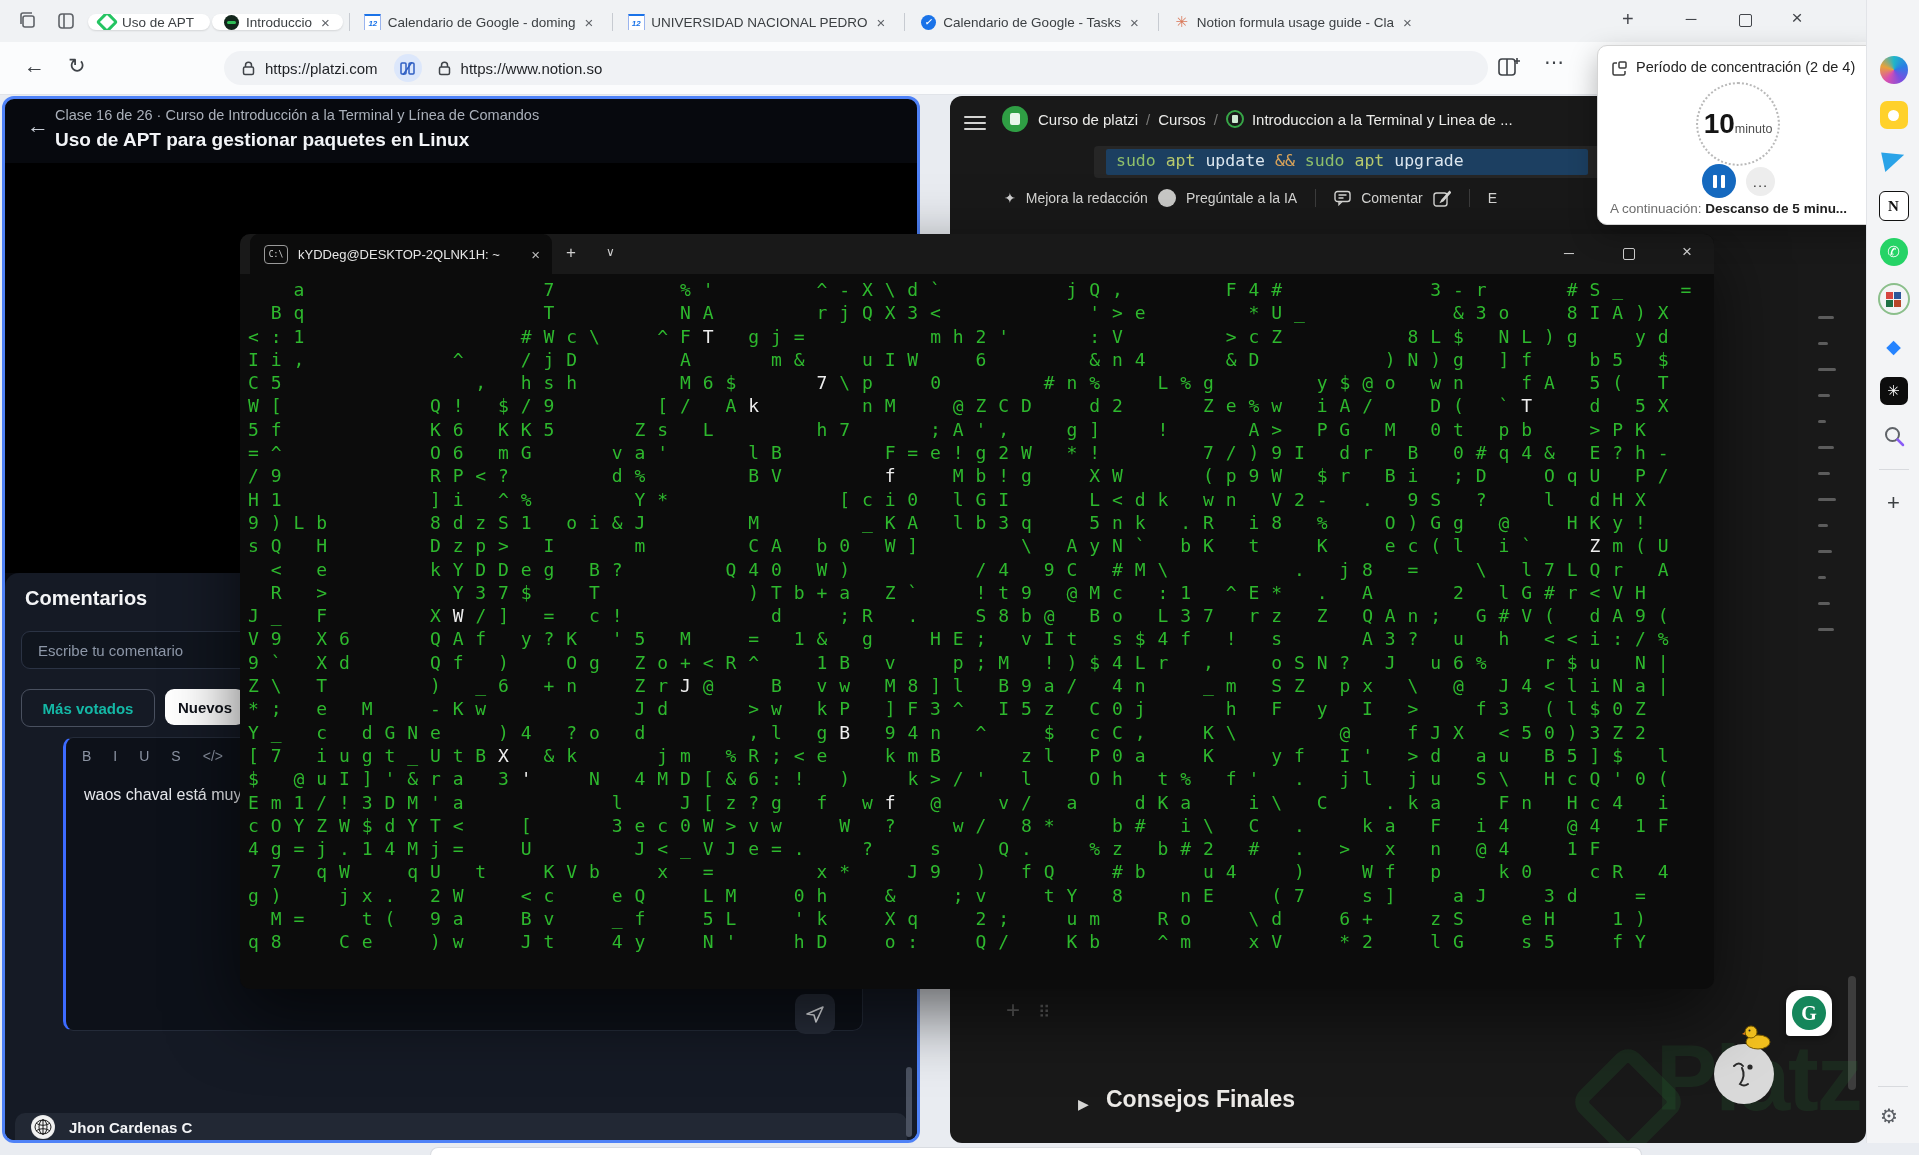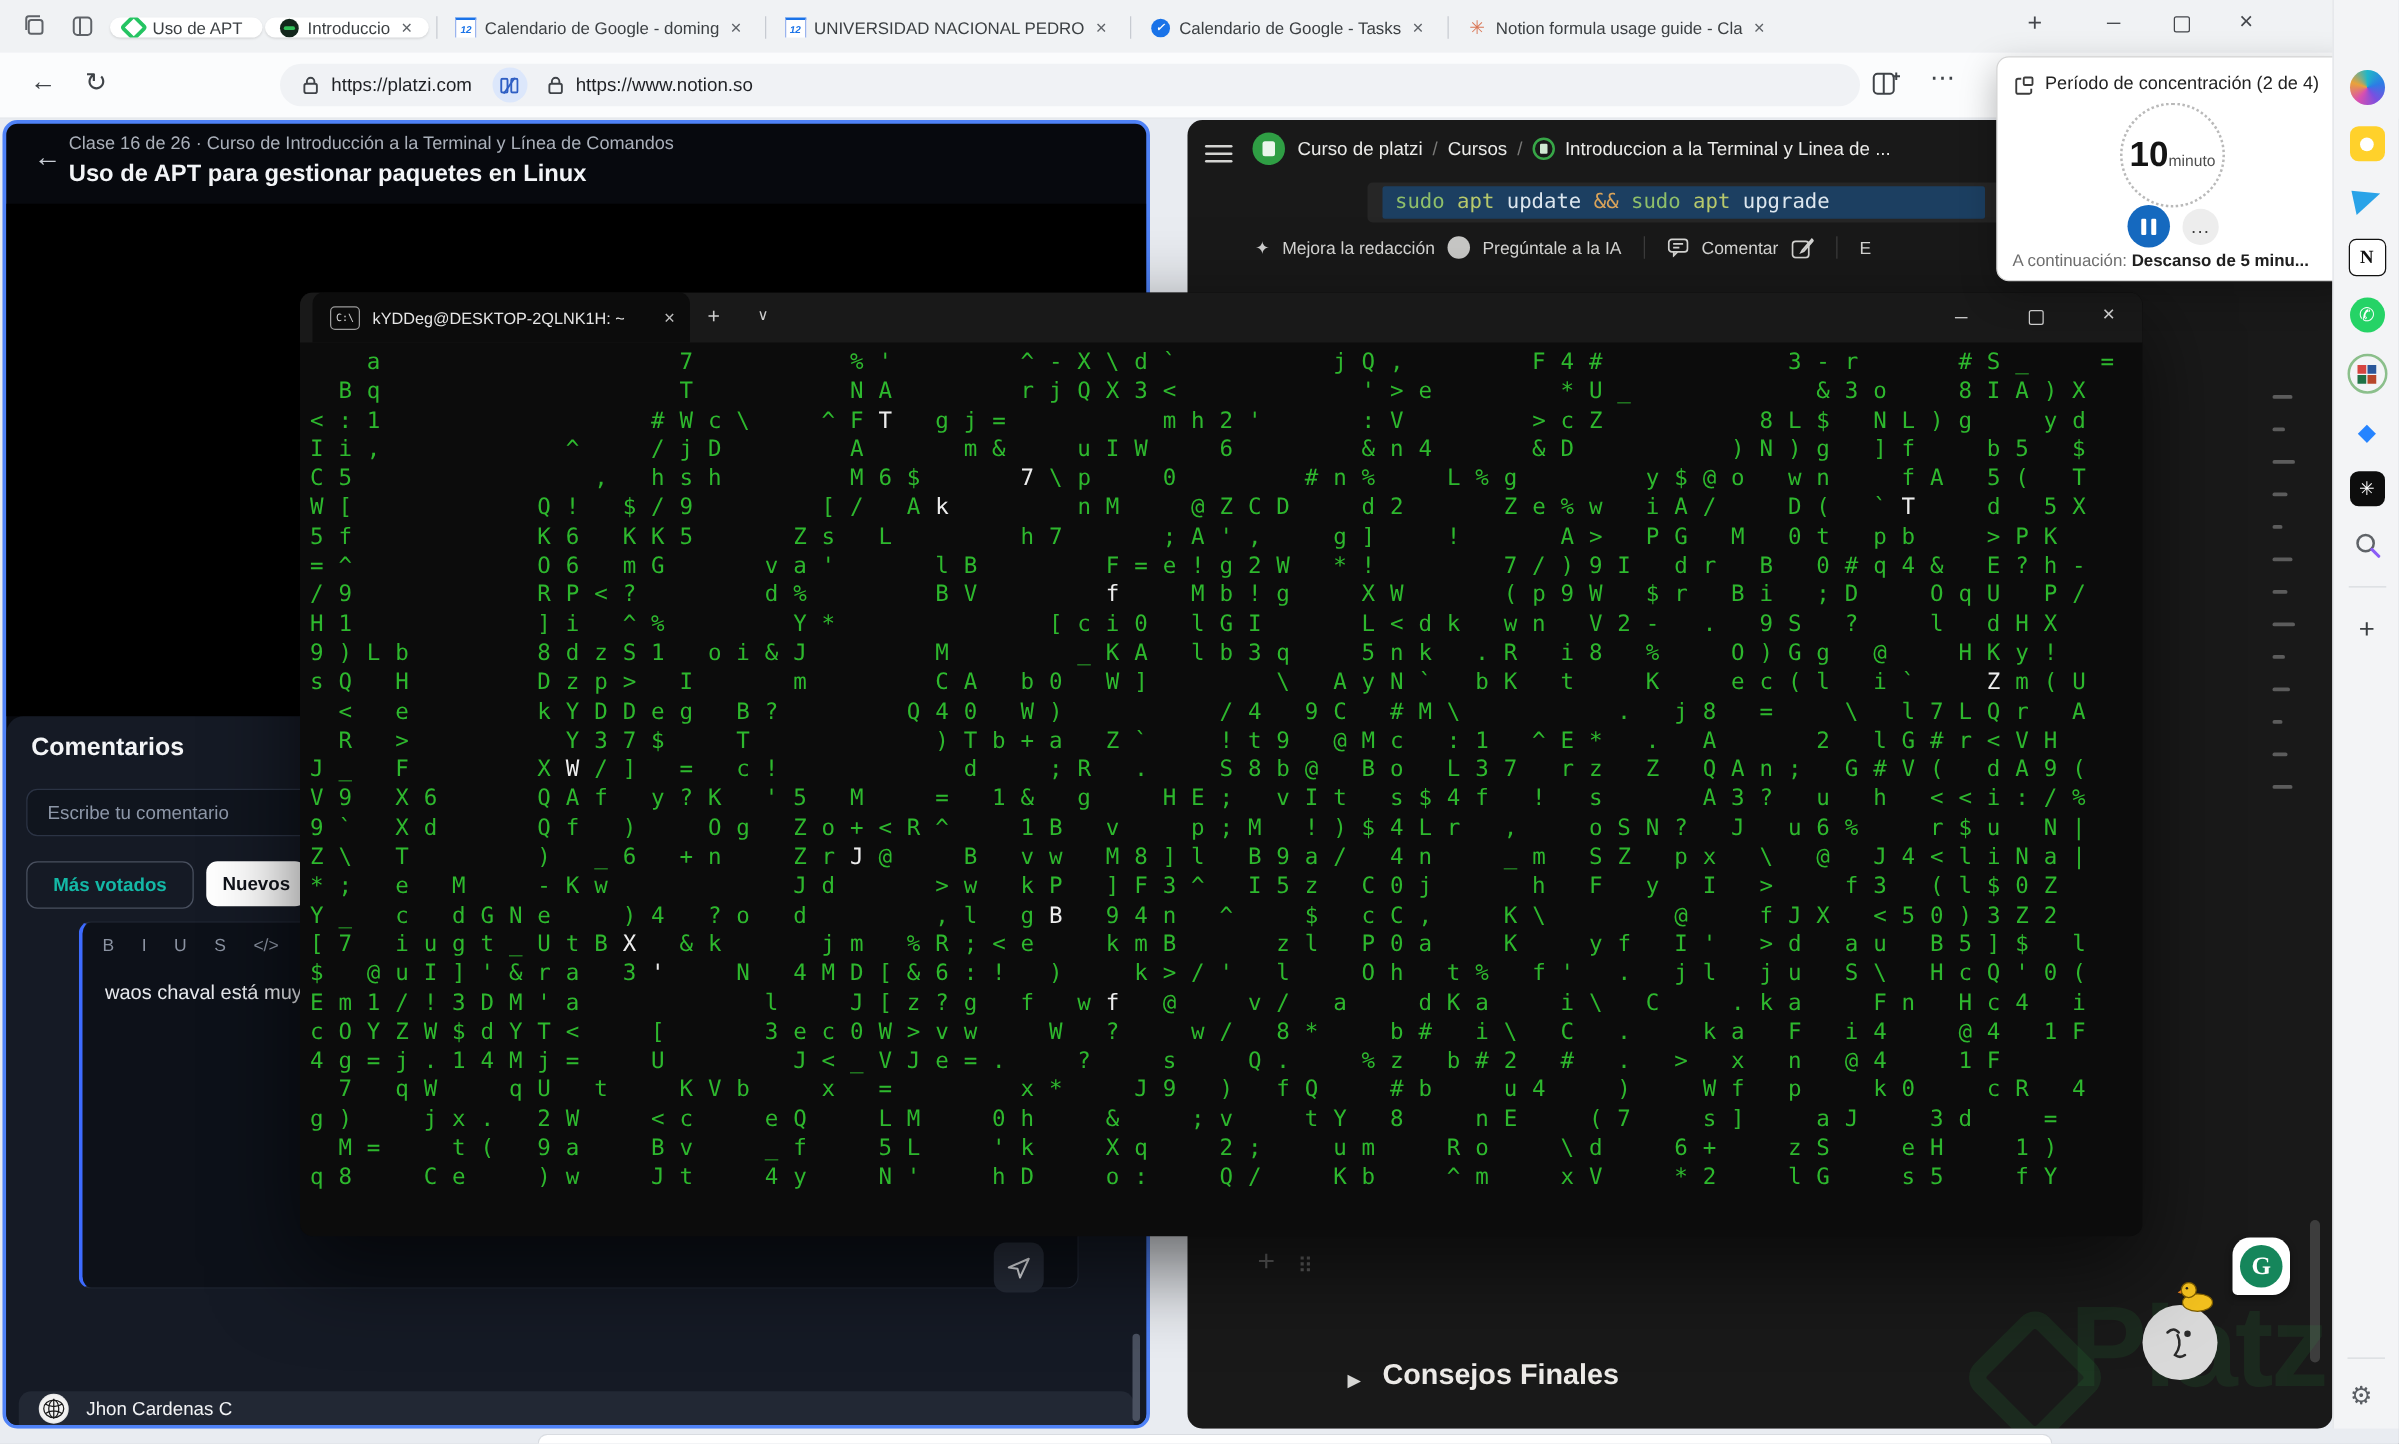--- a/index.html
+++ b/index.html
@@ -54,21 +54,21 @@
   .pzc-btn.solid{left:160px;width:80px;background:#ffffff;color:#10131a;font-weight:700;}
   .pz-editor{position:absolute;left:58px;top:164px;width:800px;height:294px;background:#0d1119;border:1px solid #242b39;
              border-left:3px solid #3d6bff;border-radius:10px;box-sizing:border-box;}
   #editor-tools{position:absolute;left:16px;top:10px;display:flex;gap:22px;font-size:14px;color:#8b93a2;}
   .pz-draft{position:absolute;left:18px;top:48px;font-size:16px;color:#e8eaee;white-space:nowrap;}
   .pz-send{position:absolute;left:790px;top:421px;width:40px;height:40px;background:#272d3a;border-radius:10px;
            display:flex;align-items:center;justify-content:center;}
   .pz-bottom{position:absolute;left:10px;top:1014px;width:892px;height:28px;background:#222834;border-radius:10px 10px 0 0;
              display:flex;align-items:center;}
   .pz-ava{width:24px;height:24px;border-radius:50%;background:#e8e8e8;margin:0 14px 0 16px;overflow:hidden;flex:0 0 24px;}
-  .pz-user{font-size:15px;font-weight:400;color:#f2f3f5;}
+  .pz-user{font-size:15px;font-weight:700;color:#f2f3f5;}
   .pz-scroll{position:absolute;left:901px;top:968px;width:6px;height:70px;background:#4a5160;border-radius:3px;}
 
   
   .pane-right{position:absolute;left:950px;top:96px;width:916px;height:1047px;background:#191919;border-radius:12px;overflow:hidden;}
   .nt-burger{position:absolute;left:14px;top:16px;width:22px;height:16px;}
   .nt-burger i{display:block;height:2px;background:#d4d4d2;margin:4px 0;border-radius:1px;}
   .nt-ava{position:absolute;left:52px;top:10px;width:26px;height:26px;border-radius:50%;background:#2f9e44;display:flex;align-items:center;justify-content:center;}
   .nt-ava b{width:10px;height:12px;background:#eaf6ec;border-radius:2px;display:block;}
   .nt-crumbs{position:absolute;left:88px;top:14px;font-size:15px;color:#ebebe9;white-space:nowrap;display:flex;align-items:center;gap:8px;}
   .nt-sep{color:#7a7a78;}

